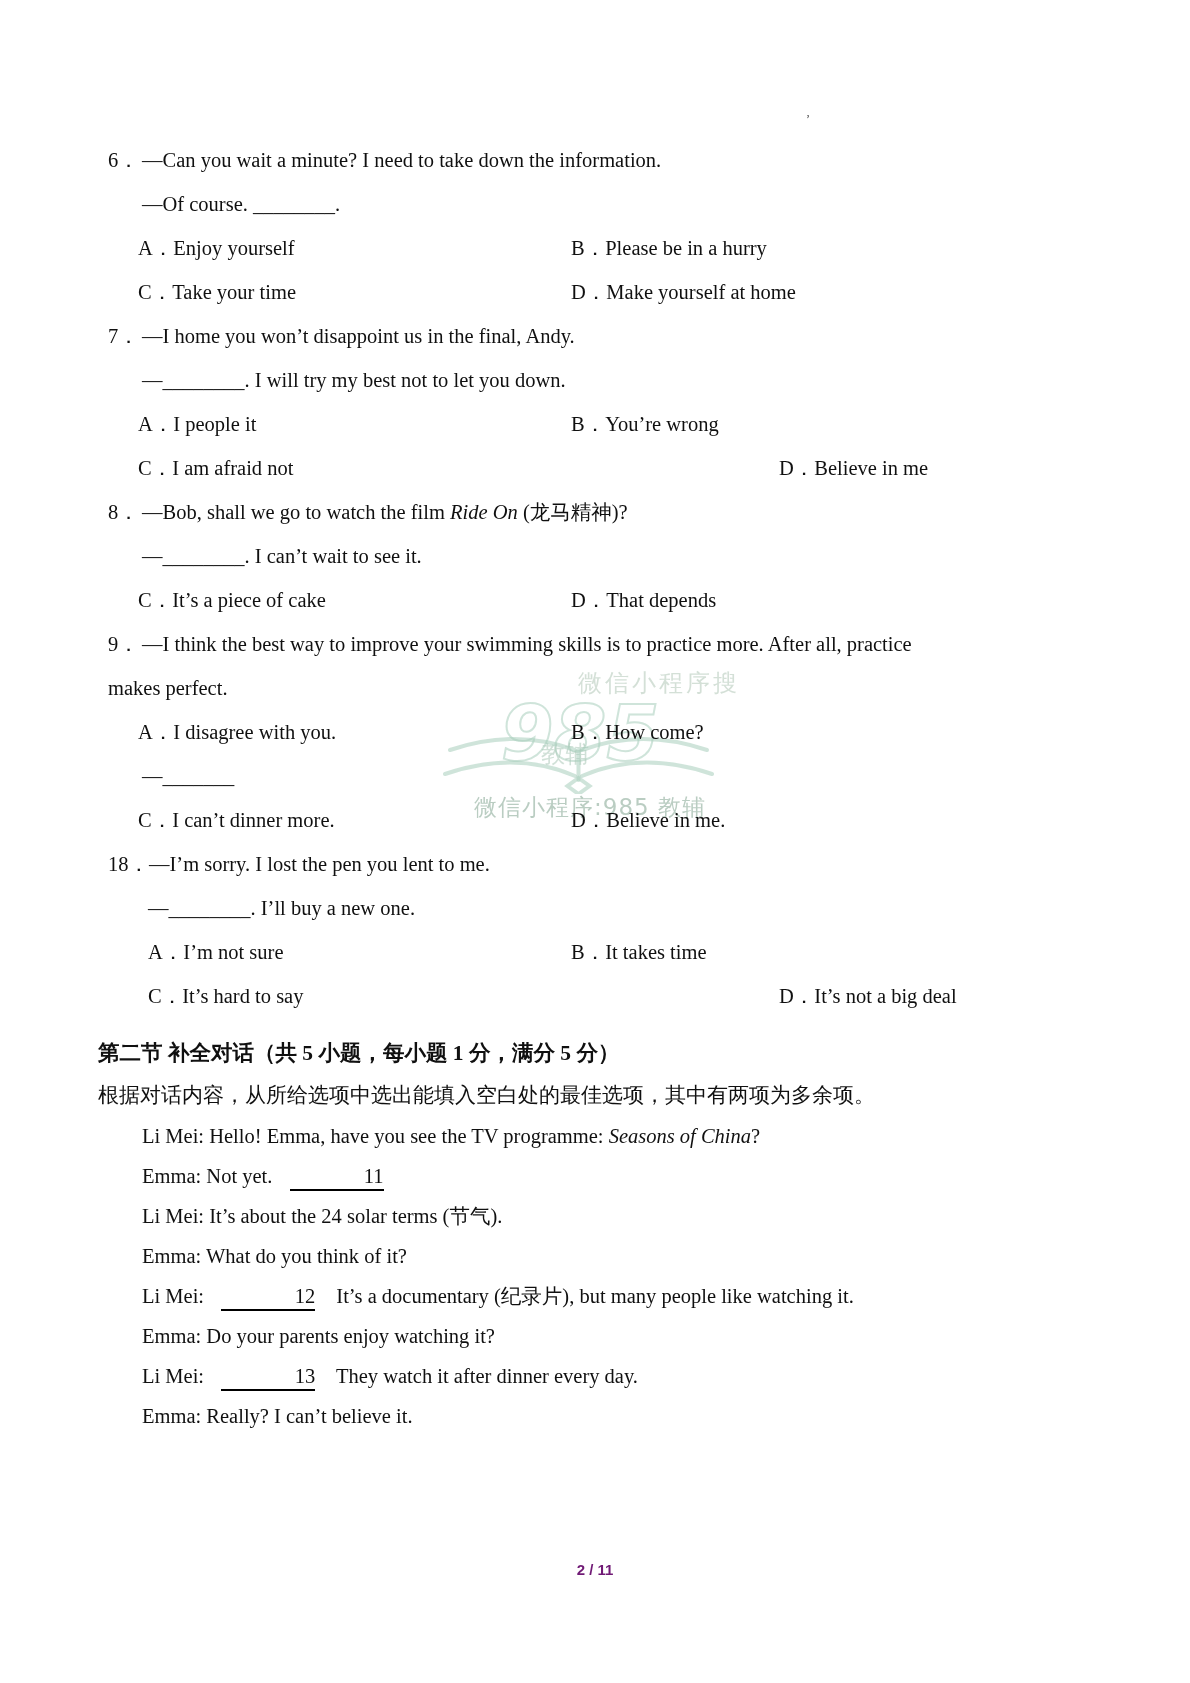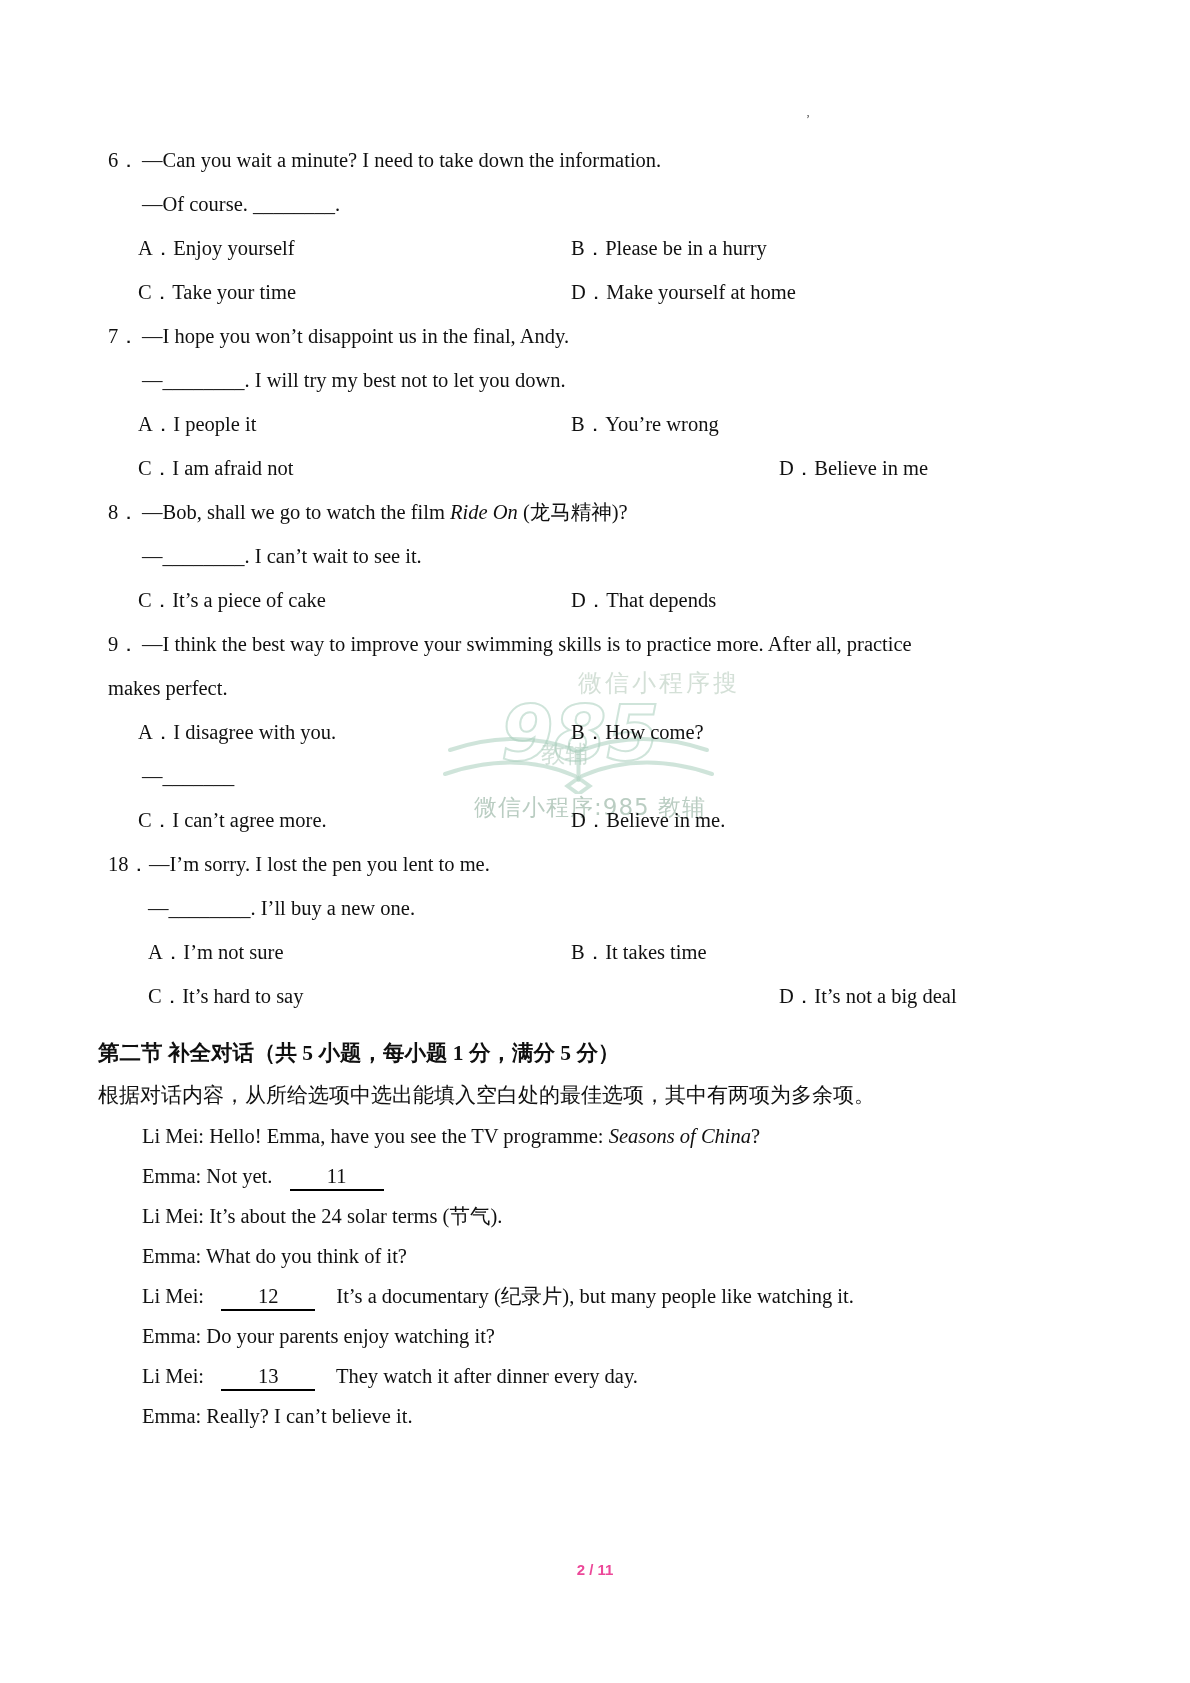--- a/index.html
+++ b/index.html
@@ -43,21 +43,21 @@
   }
   .instruction {
     height: 42px; line-height: 42px;
     font-size: 21px;
     white-space: nowrap;
   }
   .d-line { height: 40px; line-height: 40px; white-space: nowrap; margin-left: 44px; }
   .blank {
     display: inline-block;
     min-width: 94px;
-    text-align: center;
+    text-align: right;
     border-bottom: 2px solid #000;
     line-height: 26px;
     margin: 0 16px 0 12px;
   }
   
   .watermark {
     position: absolute;
     left: 440px; top: 668px;
     width: 300px; height: 170px;
     z-index: 0;
@@ -84,21 +84,21 @@
     position: absolute; left: 806px; top: 112px;
     font-size: 12px; color: #444; z-index: 1;
   }
   .footer {
     position: absolute; top: 1558px; left: 0; width: 100%;
     height: 24px; line-height: 24px;
     text-align: center;
     font-family: "Liberation Sans", sans-serif;
     font-weight: bold;
     font-size: 15px;
-    color: #ec4899;
+    color: #701a75;
     z-index: 1;
   }
 </style>
 </head>
 <body>
 
 <div class="page">
 
   <div class="watermark">
     <div class="wm-line1">微信小程序搜</div>
@@ -118,32 +118,32 @@
   </div>
 
   <div class="stray">’</div>
 
   <div class="content">
     <div class="mcq" id="mcq">
         <div class="q-line"><span class="q-num">6．</span><span class="">—Can you wait a minute? I need to take down the information.</span></div>
         <div class="q-line" style="padding-left: 34px;"><span class="">—Of course. ________.</span></div>
         <div class="q-line" style="padding-left: 30px;"><span class="opt"><span class="opt-label">A．</span><span>Enjoy yourself</span></span><span class="opt opt2" style="left: 419px;"><span class="opt-label">B．</span><span>Please be in a hurry</span></span></div>
         <div class="q-line" style="padding-left: 30px;"><span class="opt"><span class="opt-label">C．</span><span>Take your time</span></span><span class="opt opt2" style="left: 419px;"><span class="opt-label">D．</span><span>Make yourself at home</span></span></div>
-        <div class="q-line"><span class="q-num">7．</span><span class="">—I hope you won’t disappoint us in the final, Andy.</span></div>
+        <div class="q-line"><span class="q-num">7．</span><span class="">—I home you won’t disappoint us in the final, Andy.</span></div>
         <div class="q-line" style="padding-left: 34px;"><span class="">—________. I will try my best not to let you down.</span></div>
         <div class="q-line" style="padding-left: 30px;"><span class="opt"><span class="opt-label">A．</span><span>I people it</span></span><span class="opt opt2" style="left: 419px;"><span class="opt-label">B．</span><span>You’re wrong</span></span></div>
         <div class="q-line" style="padding-left: 30px;"><span class="opt"><span class="opt-label">C．</span><span>I am afraid not</span></span><span class="opt opt2" style="left: 627px;"><span class="opt-label">D．</span><span>Believe in me</span></span></div>
         <div class="q-line"><span class="q-num">8．</span><span class="">—Bob, shall we go to watch the film </span><span class="it">Ride On</span><span class=""> (龙马精神)?</span></div>
         <div class="q-line" style="padding-left: 34px;"><span class="">—________. I can’t wait to see it.</span></div>
         <div class="q-line" style="padding-left: 30px;"><span class="opt"><span class="opt-label">C．</span><span>It’s a piece of cake</span></span><span class="opt opt2" style="left: 419px;"><span class="opt-label">D．</span><span>That depends</span></span></div>
         <div class="q-line"><span class="q-num">9．</span><span class="">—I think the best way to improve your swimming skills is to practice more. After all, practice</span></div>
         <div class="q-line"><span class="">makes perfect.</span></div>
         <div class="q-line" style="padding-left: 30px;"><span class="opt"><span class="opt-label">A．</span><span>I disagree with you.</span></span><span class="opt opt2" style="left: 419px;"><span class="opt-label">B．</span><span>How come?</span></span></div>
         <div class="q-line" style="padding-left: 34px;"><span class="">—_______</span></div>
-        <div class="q-line" style="padding-left: 30px;"><span class="opt"><span class="opt-label">C．</span><span>I can’t agree more.</span></span><span class="opt opt2" style="left: 419px;"><span class="opt-label">D．</span><span>Believe in me.</span></span></div>
+        <div class="q-line" style="padding-left: 30px;"><span class="opt"><span class="opt-label">C．</span><span>I can’t dinner more.</span></span><span class="opt opt2" style="left: 419px;"><span class="opt-label">D．</span><span>Believe in me.</span></span></div>
         <div class="q-line"><span class="q-num">18．</span><span class="">—I’m sorry. I lost the pen you lent to me.</span></div>
         <div class="q-line" style="padding-left: 40px;"><span class="">—________. I’ll buy a new one.</span></div>
         <div class="q-line" style="padding-left: 40px;"><span class="opt"><span class="opt-label">A．</span><span>I’m not sure</span></span><span class="opt opt2" style="left: 419px;"><span class="opt-label">B．</span><span>It takes time</span></span></div>
         <div class="q-line" style="padding-left: 40px;"><span class="opt"><span class="opt-label">C．</span><span>It’s hard to say</span></span><span class="opt opt2" style="left: 627px;"><span class="opt-label">D．</span><span>It’s not a big deal</span></span></div>
       </div>
     <div class="heading">第二节 补全对话（共 5 小题，每小题 1 分，满分 5 分）</div>
     <div class="instruction">根据对话内容，从所给选项中选出能填入空白处的最佳选项，其中有两项为多余项。</div>
     <div id="dialogue">
         <div class="d-line"><span class="">Li Mei: Hello! Emma, have you see the TV programme: </span><span class="it">Seasons of China</span><span class="">?</span></div>
         <div class="d-line"><span class="">Emma: Not yet. </span><span class="blank">11</span></div>

